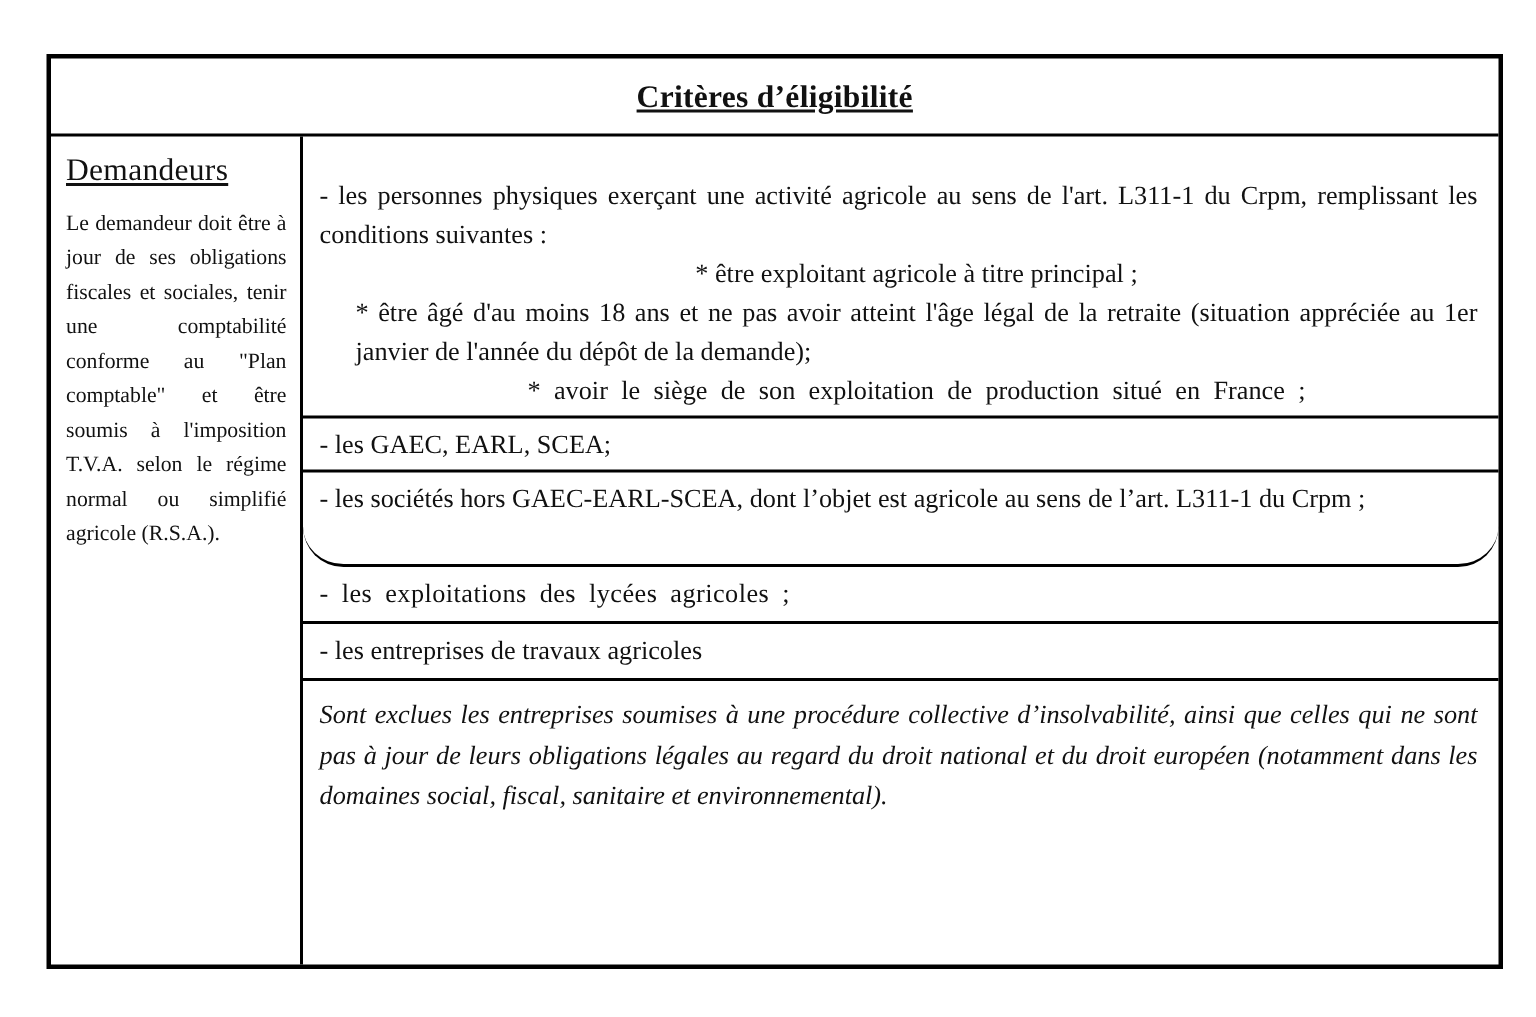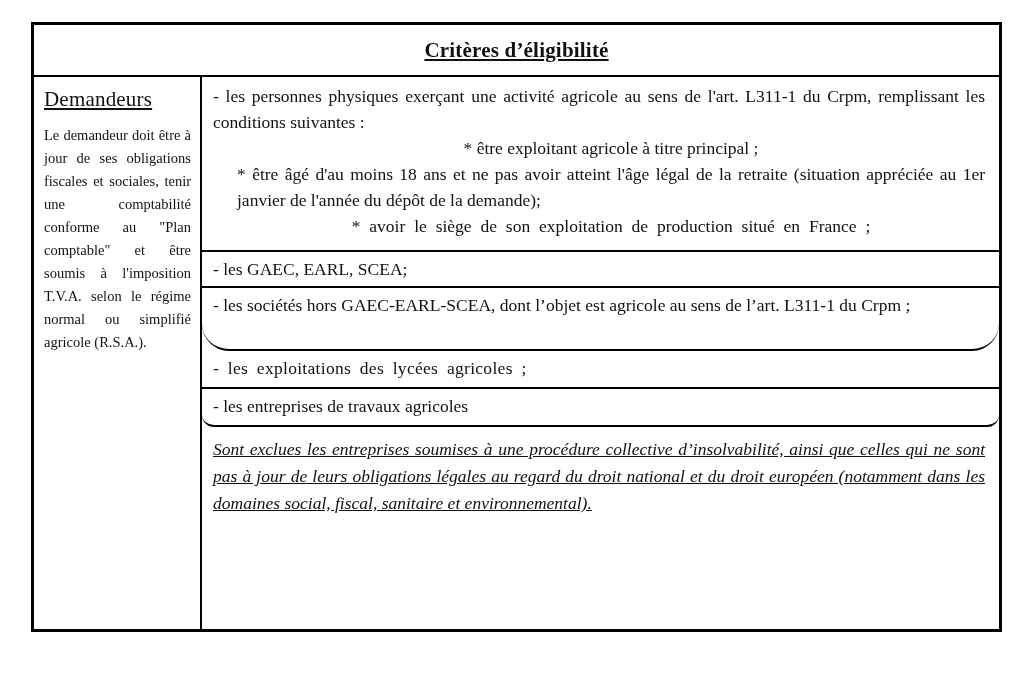--- a/index.html
+++ b/index.html
@@ -7,21 +7,21 @@
     width: 1024px; height: 678px;
     background: #ffffff;
     font-family: "Liberation Serif", "DejaVu Serif", serif;
     color: #111111;
     overflow: hidden;
   }
   .page { position: relative; width: 1024px; height: 678px; background: #fff; }
 
   .table {
     position: absolute;
-    left: 31px; top: 22px;
+    left: 31px; top: 36px;
     width: 971px; height: 610px;
     border: 3px solid #000;
     display: flex;
     flex-direction: column;
     background: #fff;
   }
 
   .title-row {
     height: 52px;
     border-bottom: 2px solid #000;
@@ -55,37 +55,37 @@
     text-align: justify;
   }
 
   .right-col { flex: 1; display: flex; flex-direction: column; min-width: 0; }
   .crit-row {
     border-bottom: 2px solid #000;
     padding: 4px 14px 4px 11px;
     font-size: 17.5px;
     line-height: 26px;
   }
-  .crit-row:last-child { border-bottom: none; flex: 1; text-decoration: underline; }
+  .crit-row:last-child { border-bottom: none; flex: 1; }
 
   .row-1 { min-height: 175px; padding-top: 6px; }
   .row-2 { min-height: 36px; }
   .row-3 { min-height: 63px; text-align: justify; border-radius: 27px; }
   .row-4 { min-height: 38px; word-spacing: 4px; letter-spacing: 0.3px; }
-  .row-5 { min-height: 38px; border-radius: 12px; }
+  .row-5 { min-height: 38px; }
   .row-6 { min-height: 44px; }
   .row-7 { min-height: 64px; text-align: justify; padding-top: 7px; }
   .row-8 {
     font-style: italic;
     text-align: justify;
     padding-top: 9px;
     line-height: 27px;
   }
 
-  .intro { text-align: justify; }
+  .intro { text-align: justify; margin-top: 20px; }
   .bullet { padding-left: 24px; text-align: center; }
   .bullet.justified { text-align: justify; }
   .bullet.spread { word-spacing: 4.5px; }
 </style>
 </head>
 <body>
 
 <div class="page">
   <div class="table">
 

